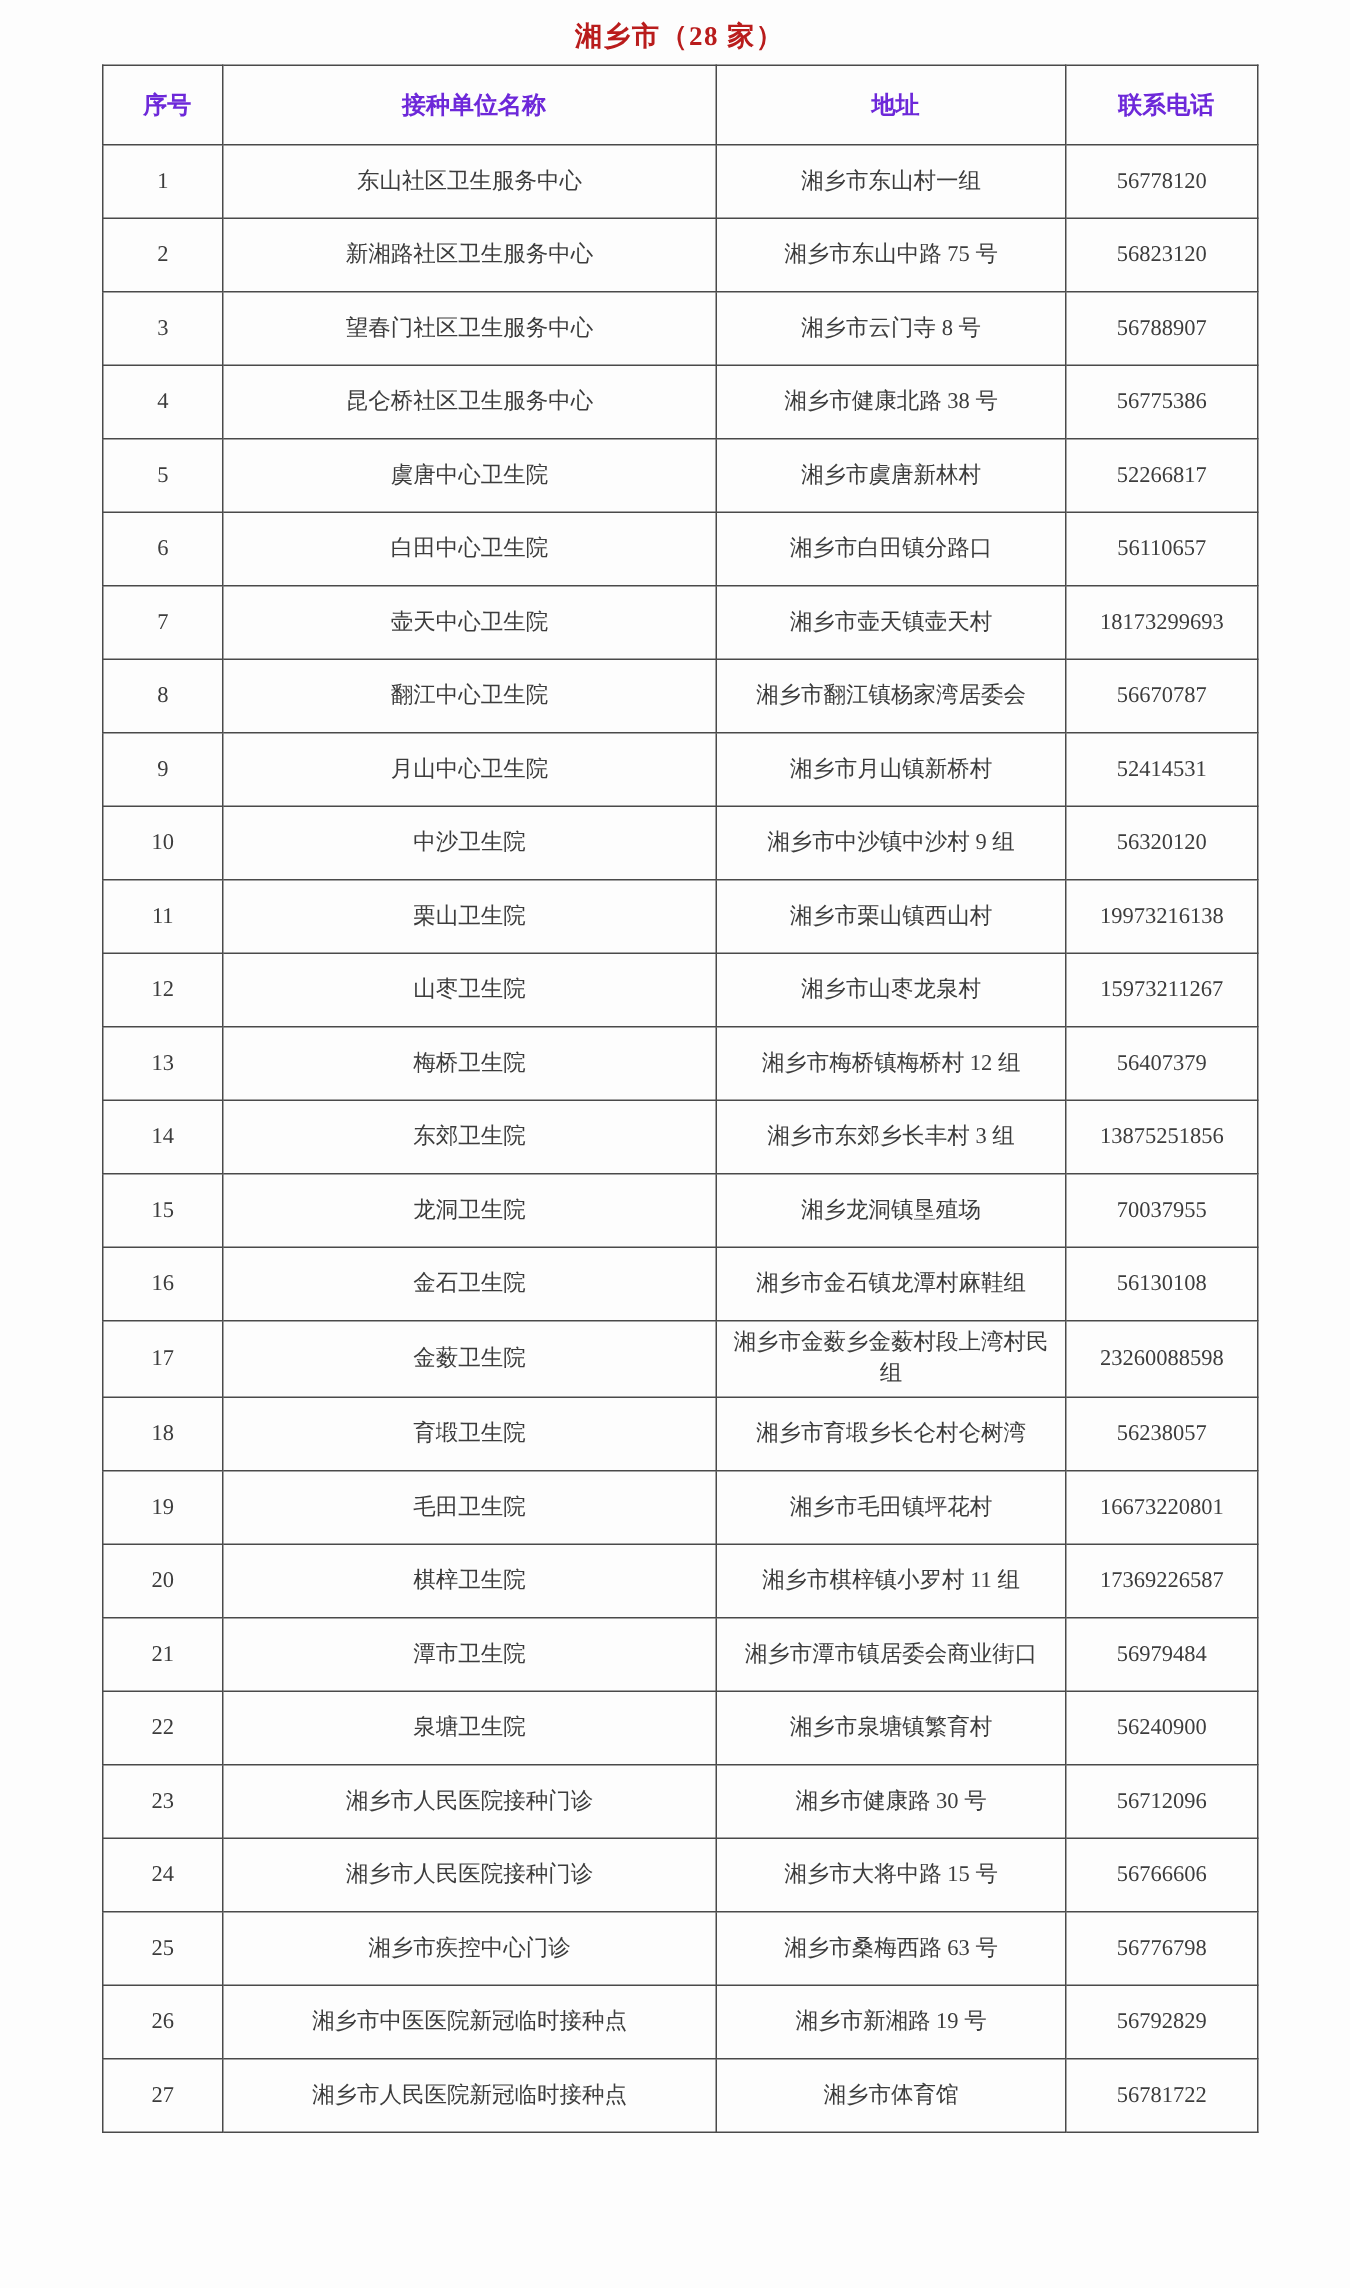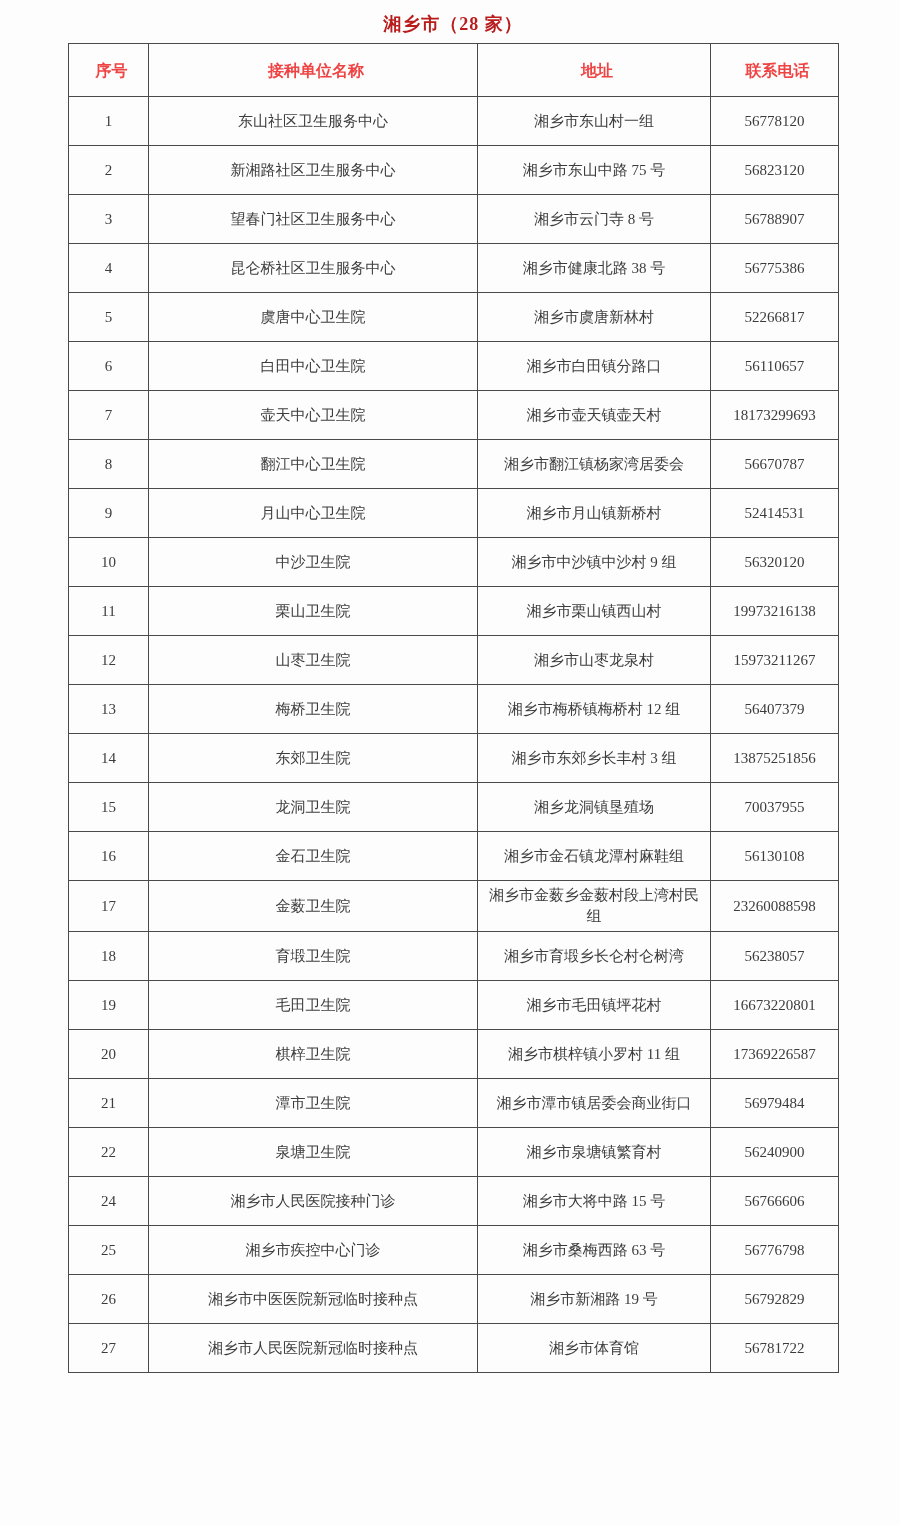--- a/index.html
+++ b/index.html
@@ -43,21 +43,21 @@
     vertical-align: middle;
     padding: 4px 6px;
     font-size: 15px;
     line-height: 21px;
     word-break: break-all;
   }
   table.units th {
     font-weight: bold;
     font-size: 16px;
     height: 44px;
-    color: #ef4444;
+    color: #6d28d9;
     padding-left: 12px;
   }
   table.units td {
     height: 40px;
     color: #3c3c3c;
   }
 </style>
 </head>
 <body>
 
@@ -207,20 +207,26 @@
           <td>湘乡市潭市镇居委会商业街口</td>
           <td>56979484</td>
         </tr>
         <tr>
           <td>22</td>
           <td>泉塘卫生院</td>
           <td>湘乡市泉塘镇繁育村</td>
           <td>56240900</td>
         </tr>
         <tr>
+          <td>23</td>
+          <td>湘乡市人民医院接种门诊</td>
+          <td>湘乡市健康路 30 号</td>
+          <td>56712096</td>
+        </tr>
+        <tr>
           <td>24</td>
           <td>湘乡市人民医院接种门诊</td>
           <td>湘乡市大将中路 15 号</td>
           <td>56766606</td>
         </tr>
         <tr>
           <td>25</td>
           <td>湘乡市疾控中心门诊</td>
           <td>湘乡市桑梅西路 63 号</td>
           <td>56776798</td>

